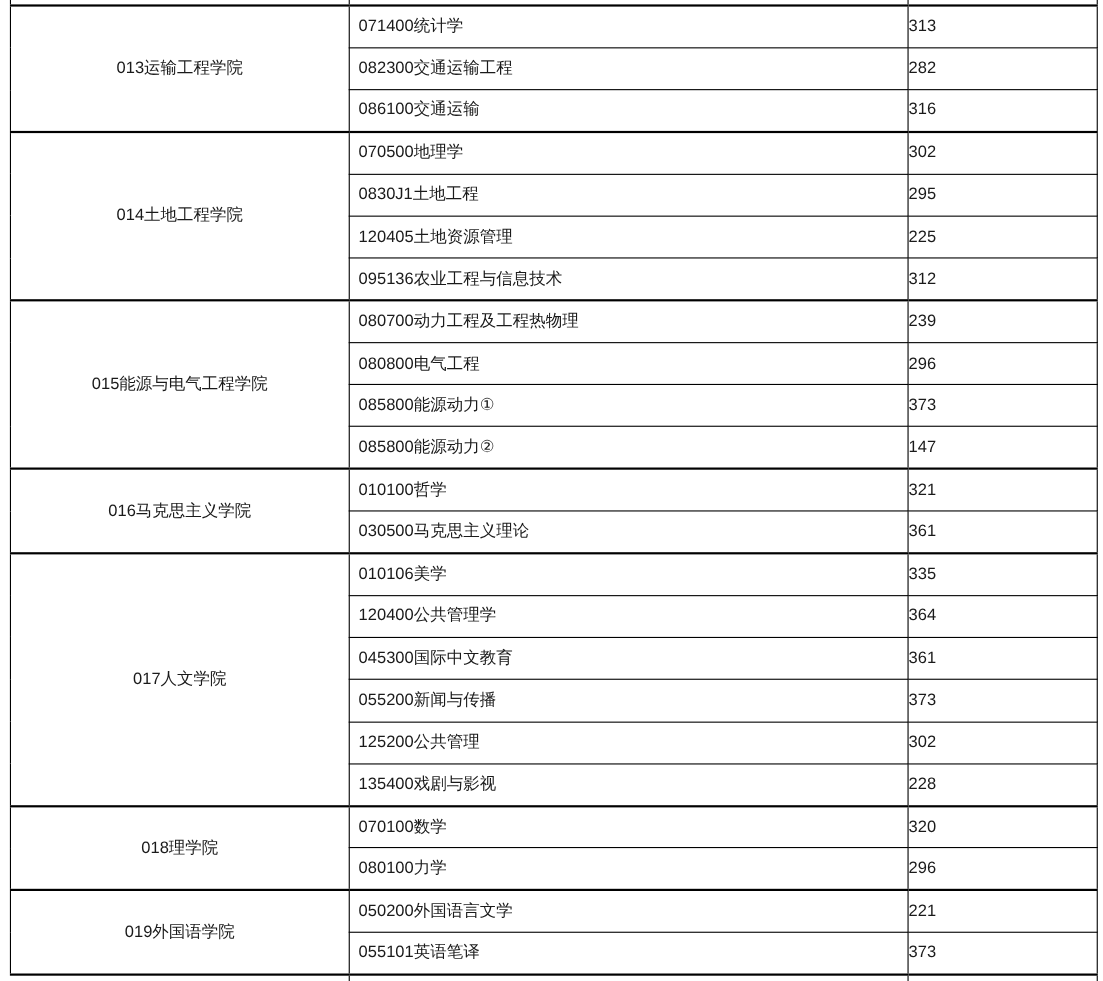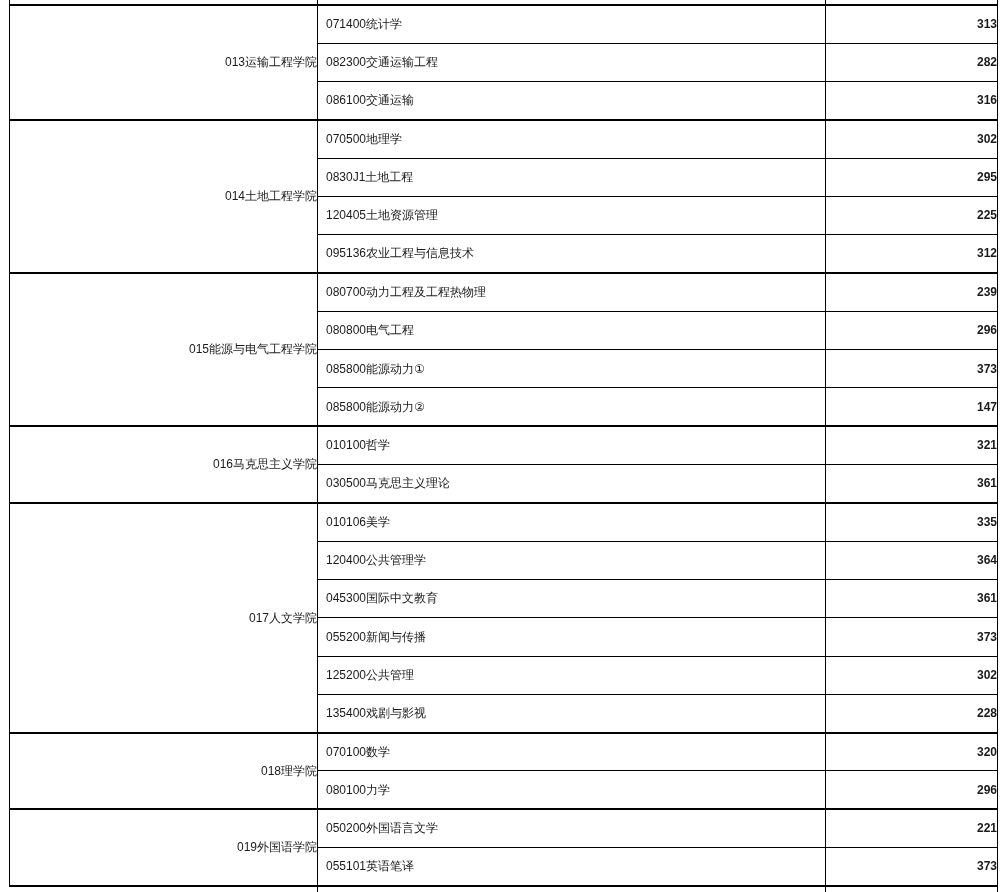--- a/index.html
+++ b/index.html
@@ -20,31 +20,31 @@
     left: 9px; top: 0;
     width: 988px;
     border-collapse: collapse;
     table-layout: fixed;
   }
   col.col-college { width: 308px; }
   col.col-major   { width: 508px; }
   col.col-score   { width: 172px; }
   td {
     border: 1px solid #000000;
-    font-size: 12px;
+    font-size: 15px;
     line-height: 1.2;
     vertical-align: middle;
     overflow: hidden;
     white-space: nowrap;
   }
   tr.data-row { height: 38.3px; }
   tr.group-start > td { border-top: 2px solid #000000; }
-  td.college-cell { text-align: right; }
+  td.college-cell { text-align: center; }
   td.major-cell   { text-align: left; padding-left: 8px; }
-  td.score-cell   { text-align: right; font-weight: bold; }
+  td.score-cell   { text-align: left; }
   
   tr.sliver-top { height: 5px; }
   tr.sliver-top > td { border-top: none; border-bottom: 2px solid #000000; }
   tr.sliver-bottom { height: 6px; }
   tr.sliver-bottom > td { border-bottom: none; border-top: 2px solid #000000; }
   tr.sliver-bottom > td.no-left { border-left: none; }
 </style>
 </head>
 <body>
 

